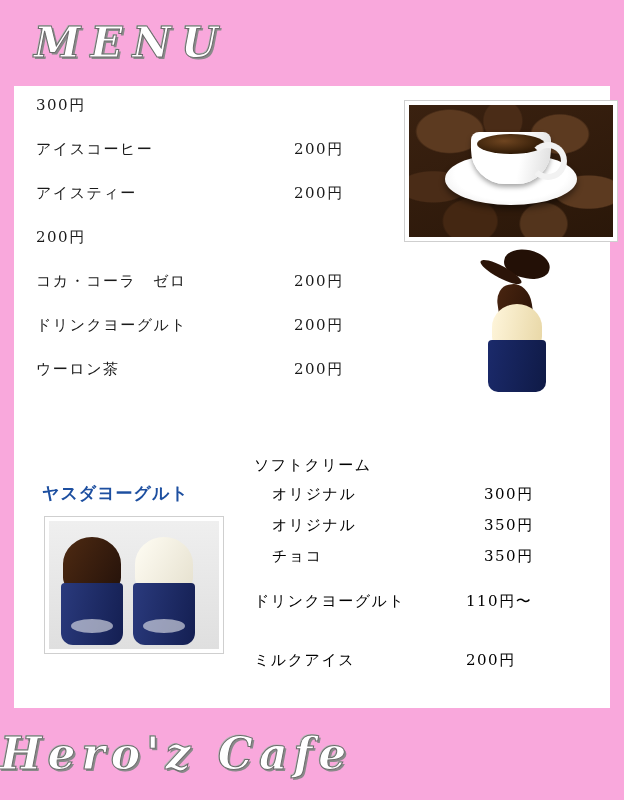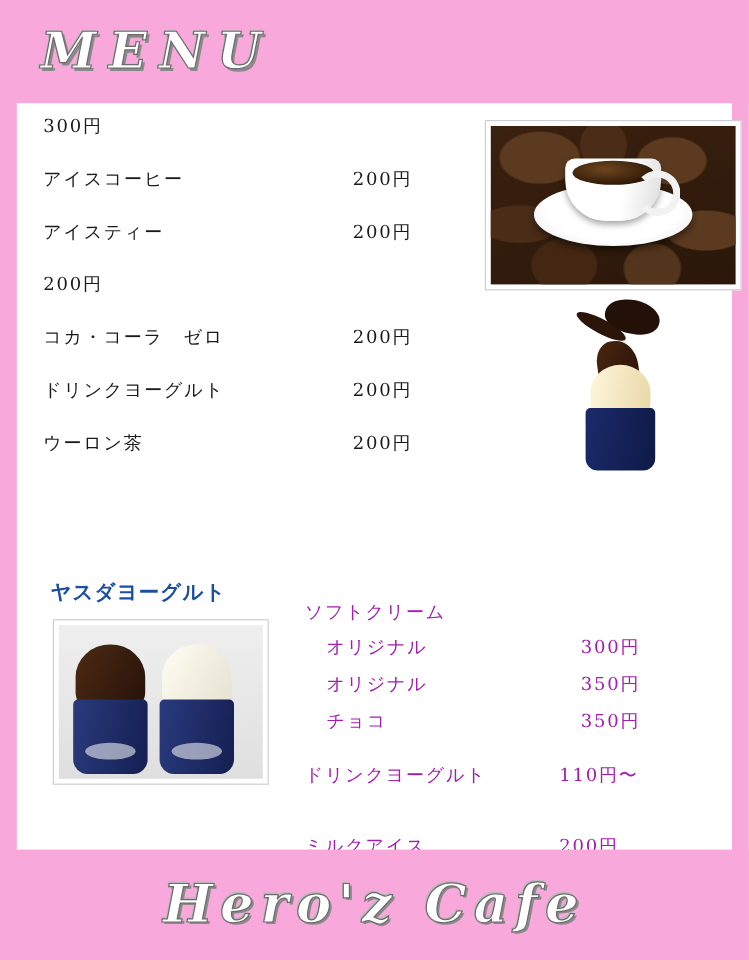--- a/index.html
+++ b/index.html
@@ -44,21 +44,21 @@
     height: 86px;
   }
   .banner.bottom {
     bottom: 0;
     height: 92px;
   }
   .banner-title {
     font-family: "DejaVu Serif", serif;
     font-weight: bold;
     color: #ffffff;
-    text-align: center;
+    text-align: left;
     letter-spacing: 10px;
     -webkit-text-stroke: 1px #6b6b6b;
     text-shadow:
        2px 2px 0 #8a8a8a,
       -1px -1px 0 #b9b9b9;
   }
   .banner.top .banner-title {
     font-size: 42px;
     line-height: 86px;
     padding-left: 34px;
@@ -294,22 +294,21 @@
     letter-spacing: 1px;
   }
 
   
   .desserts {
     position: absolute;
     left: 240px;
     top: 370px;
     width: 340px;
     font-family: "DejaVu Serif", serif;
-    color: #a21caf;
-    margin-top: 45px;
+    color: #000000;
   }
   .dessert-group-title {
     font-size: 15px;
     letter-spacing: 1.5px;
     margin-bottom: 10px;
   }
   .dessert-row {
     display: flex;
     align-items: baseline;
     font-size: 15px;

